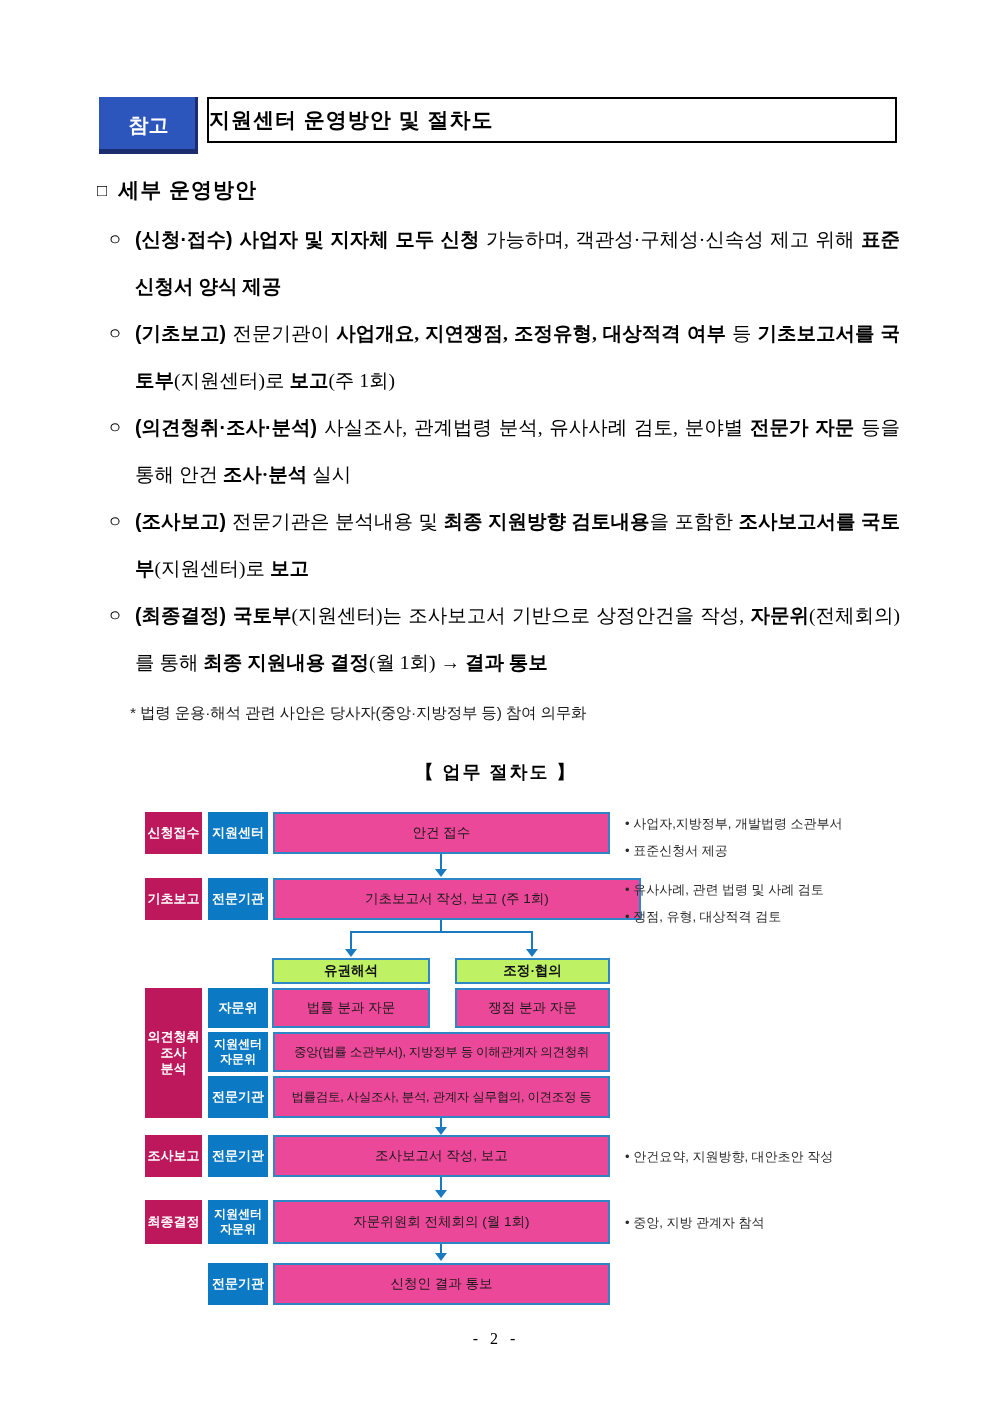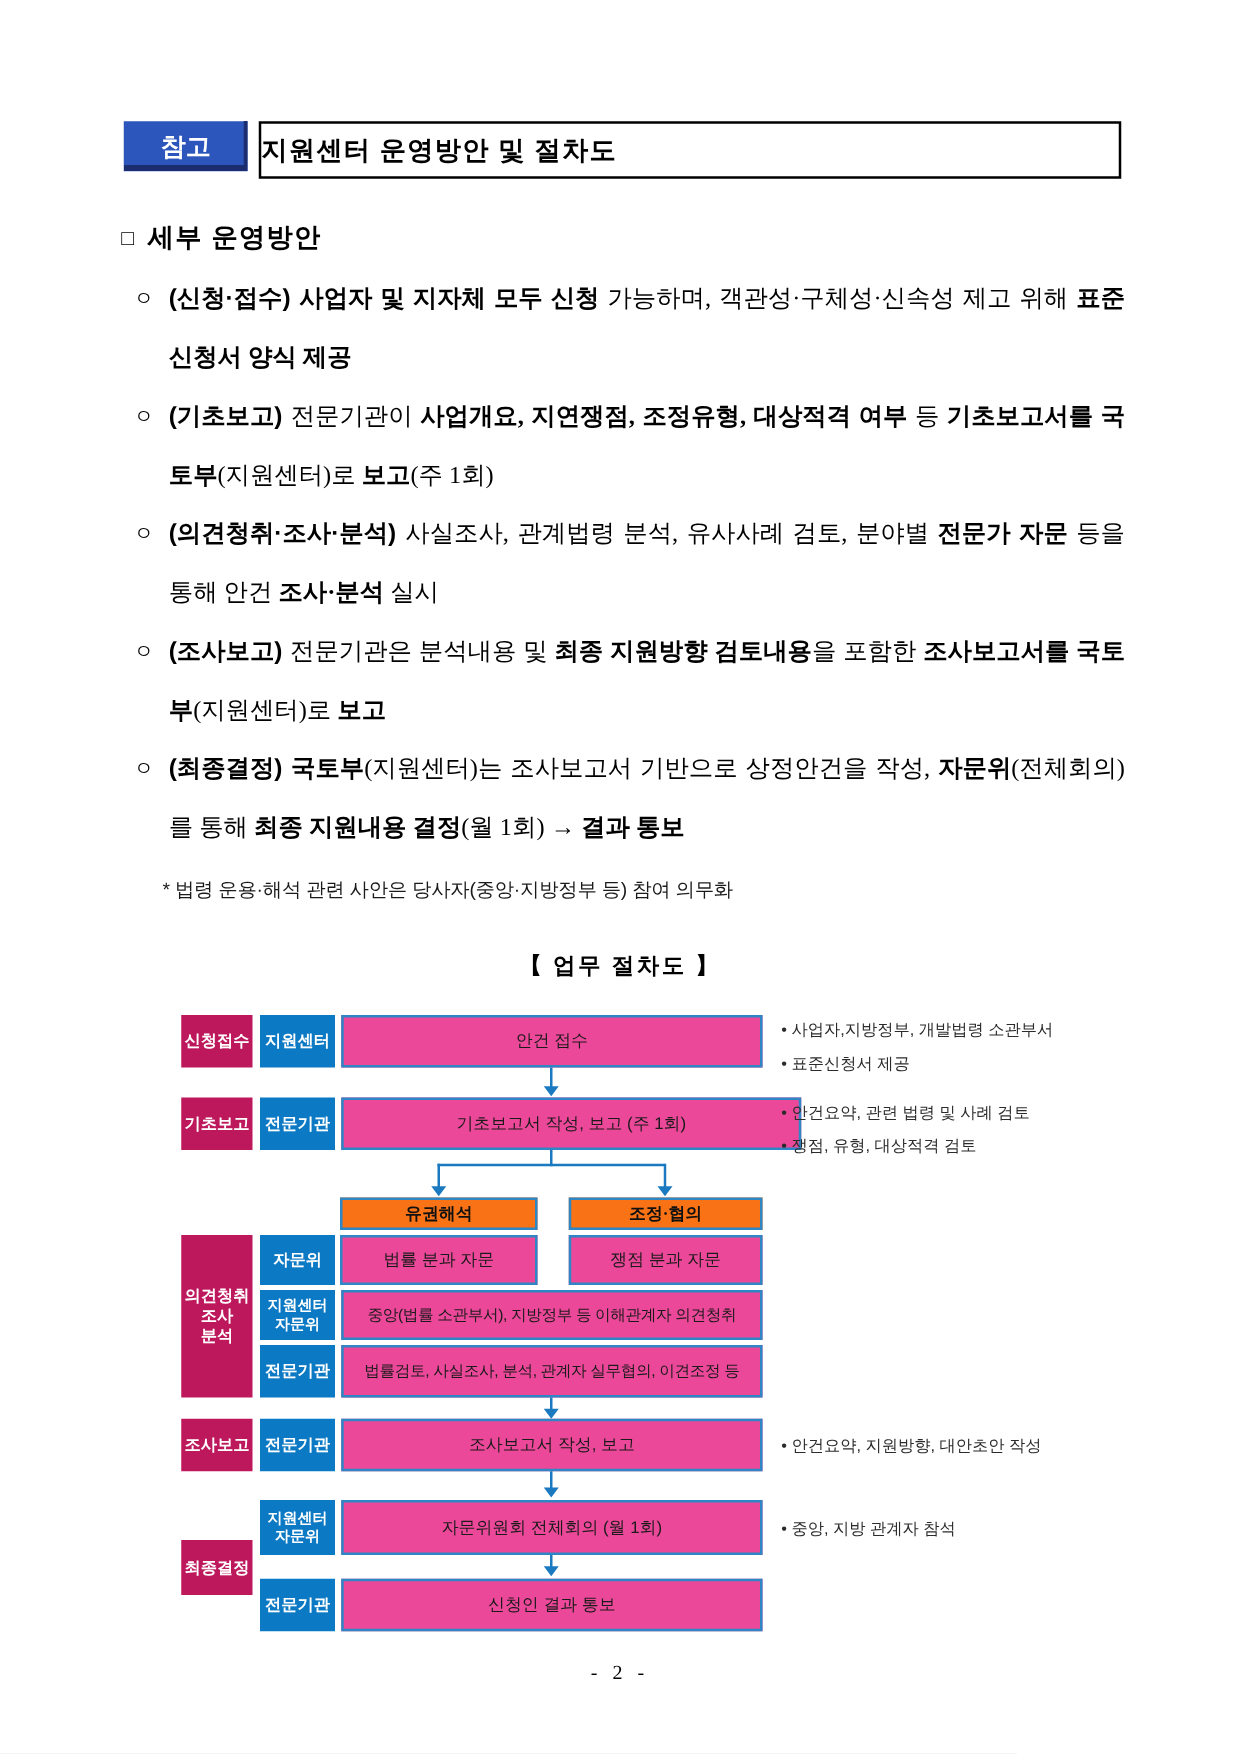--- a/index.html
+++ b/index.html
@@ -4,21 +4,21 @@
 <style>
   html,body{margin:0;padding:0;background:#e8e8e8;}
   .page{
     position:relative;width:992px;height:1403px;background:#ffffff;
     margin:0 auto;overflow:hidden;
     font-family:"Liberation Sans",sans-serif;color:#000;
   }
   
   .header-row{position:absolute;top:97px;left:99px;width:798px;height:46px;display:flex;}
   .badge{
-    width:99px;height:40px;background:#2d56bd;color:#fff;
+    width:99px;height:57px;background:#2d56bd;color:#fff;
     display:flex;align-items:center;justify-content:center;
     font-weight:700;font-size:20px;box-sizing:border-box;
     box-shadow:inset -3px -5px 0 #1b2d6e;
   }
   .title-box{
     flex:1;margin-left:9px;border:2px solid #000;box-sizing:border-box;
     display:flex;align-items:center;padding-left:0;
     font-weight:700;font-size:21px;letter-spacing:1px;
   }
   
@@ -57,21 +57,21 @@
     background:#0b79c4;color:#fff;font-weight:700;font-size:13px;
     display:flex;align-items:center;justify-content:center;text-align:center;
     white-space:pre-line;line-height:1.25;
   }
   .mb{
     background:#ec4899;border:2px solid #2e86c5;color:#1a1a1a;font-size:13.5px;
     display:flex;align-items:center;justify-content:center;text-align:center;
   }
   .mb.smalltxt{font-size:12.5px;letter-spacing:-0.3px;}
   .hd{
-    background:#f97316;border:2px solid #2e86c5;color:#111;font-weight:700;font-size:13.5px;
+    background:#bef264;border:2px solid #2e86c5;color:#111;font-weight:700;font-size:13.5px;
     display:flex;align-items:center;justify-content:center;text-align:center;font-family:Liberation Serif, serif;
   }
   .nt{font-size:13px;color:#2b2b2b;line-height:27px;white-space:nowrap;}
   .nt .note-line::before{content:"• ";color:#2b2b2b;}
   .nt.center{display:flex;align-items:center;}
   .vline{width:2px;background:#1b79c0;}
   .hline{height:2px;background:#1b79c0;}
   .ahead{
     width:0;height:0;border-left:6px solid transparent;border-right:6px solid transparent;
     border-top:8px solid #1b79c0;
@@ -118,21 +118,21 @@
       <div class="note-line">표준신청서 제공</div>
     </div>
 
     <div class="vline" style="left:295px;top:46px;height:16px;"></div>
     <div class="ahead" style="left:290px;top:61px;"></div>
 
     <div class="st" style="left:0;top:70px;width:57px;height:42px;">기초보고</div>
     <div class="ac" style="left:63px;top:70px;width:60px;height:42px;">전문기관</div>
     <div class="mb" style="left:128px;top:70px;width:368px;height:42px;">기초보고서 작성, 보고 (주 1회)</div>
     <div class="nt" style="left:480px;top:68px;">
-      <div class="note-line">안건요약, 관련 법령 및 사례 검토</div>
+      <div class="note-line">유사사례, 관련 법령 및 사례 검토</div>
       <div class="note-line">쟁점, 유형, 대상적격 검토</div>
     </div>
 
     <div class="vline" style="left:295px;top:112px;height:13px;"></div>
     <div class="hline" style="left:205px;top:123px;width:182px;"></div>
     <div class="vline" style="left:205px;top:123px;height:19px;"></div>
     <div class="ahead" style="left:200px;top:141px;"></div>
     <div class="vline" style="left:386px;top:123px;height:19px;"></div>
     <div class="ahead" style="left:381px;top:141px;"></div>
 
@@ -160,21 +160,21 @@
     <div class="st" style="left:0;top:327px;width:57px;height:42px;">조사보고</div>
     <div class="ac" style="left:63px;top:327px;width:60px;height:42px;">전문기관</div>
     <div class="mb" style="left:128px;top:327px;width:337px;height:42px;">조사보고서 작성, 보고</div>
     <div class="nt center" style="left:480px;top:327px;height:42px;">
       <div class="note-line">안건요약, 지원방향, 대안초안 작성</div>
     </div>
 
     <div class="vline" style="left:295px;top:369px;height:14px;"></div>
     <div class="ahead" style="left:290px;top:382px;"></div>
 
-    <div class="st" style="left:0;top:392px;width:57px;height:44px;margin-top:32px;">최종결정</div>
+    <div class="st" style="left:0;top:392px;width:57px;height:44px;">최종결정</div>
     <div class="ac" style="left:63px;top:392px;width:60px;height:44px;font-size:12px;">지원센터
 자문위</div>
     <div class="mb" style="left:128px;top:392px;width:337px;height:44px;">자문위원회 전체회의 (월 1회)</div>
     <div class="nt center" style="left:480px;top:392px;height:44px;">
       <div class="note-line">중앙, 지방 관계자 참석</div>
     </div>
 
     <div class="vline" style="left:295px;top:436px;height:10px;"></div>
     <div class="ahead" style="left:290px;top:445px;"></div>
 

